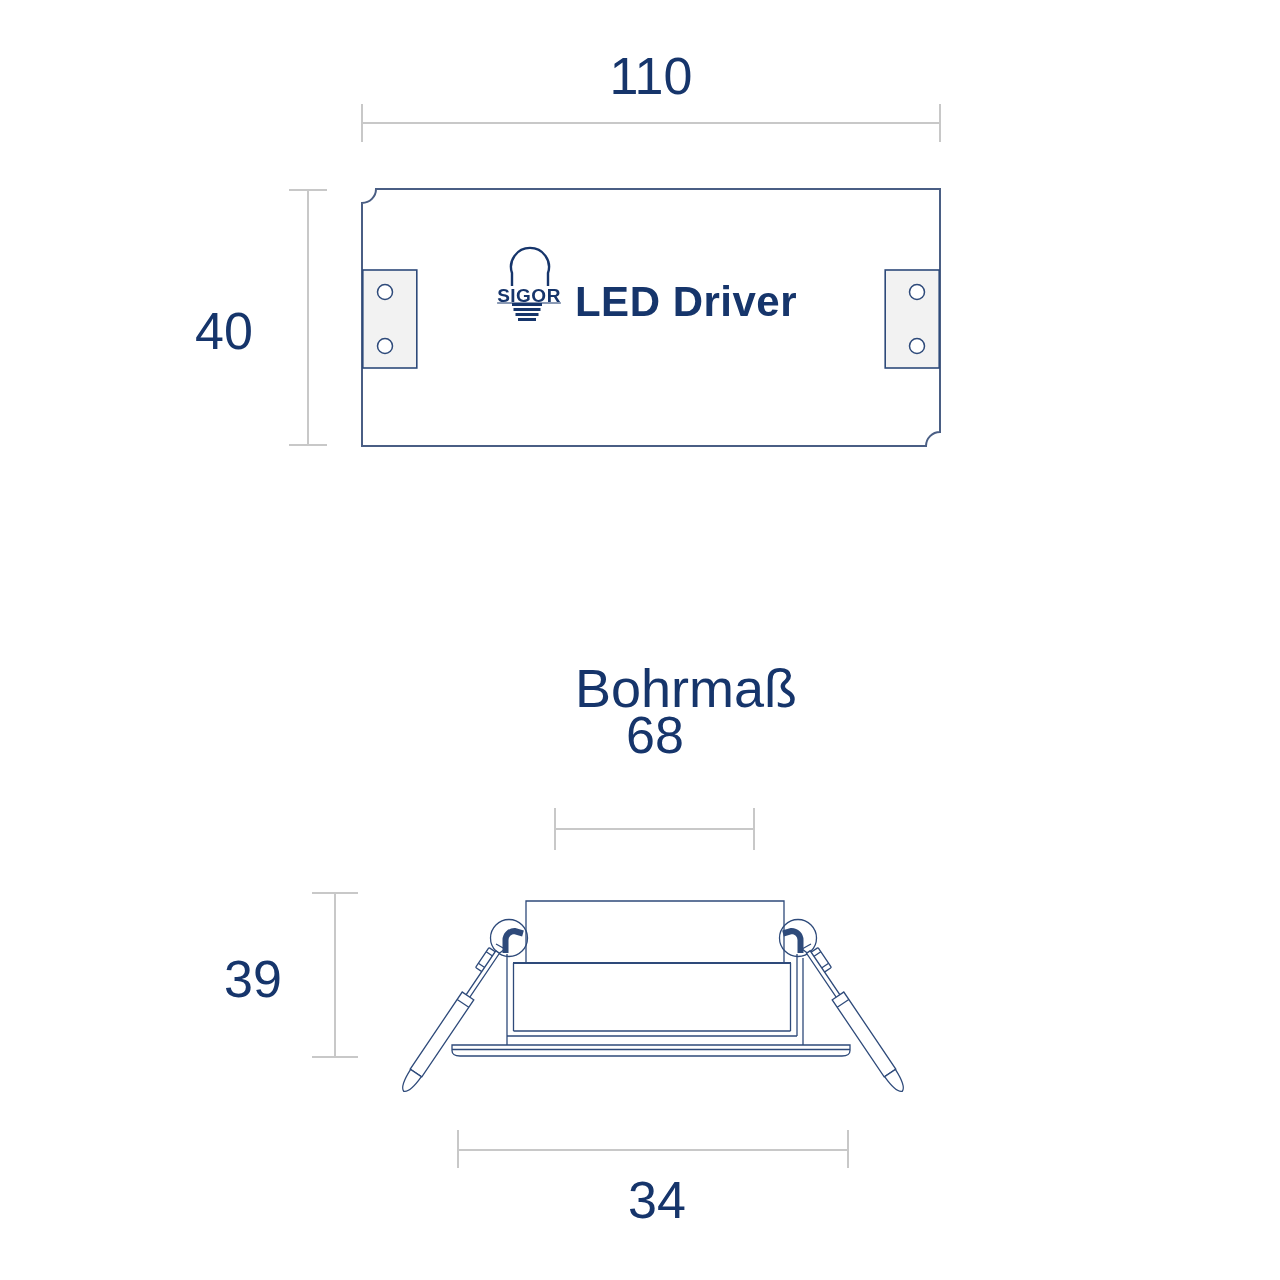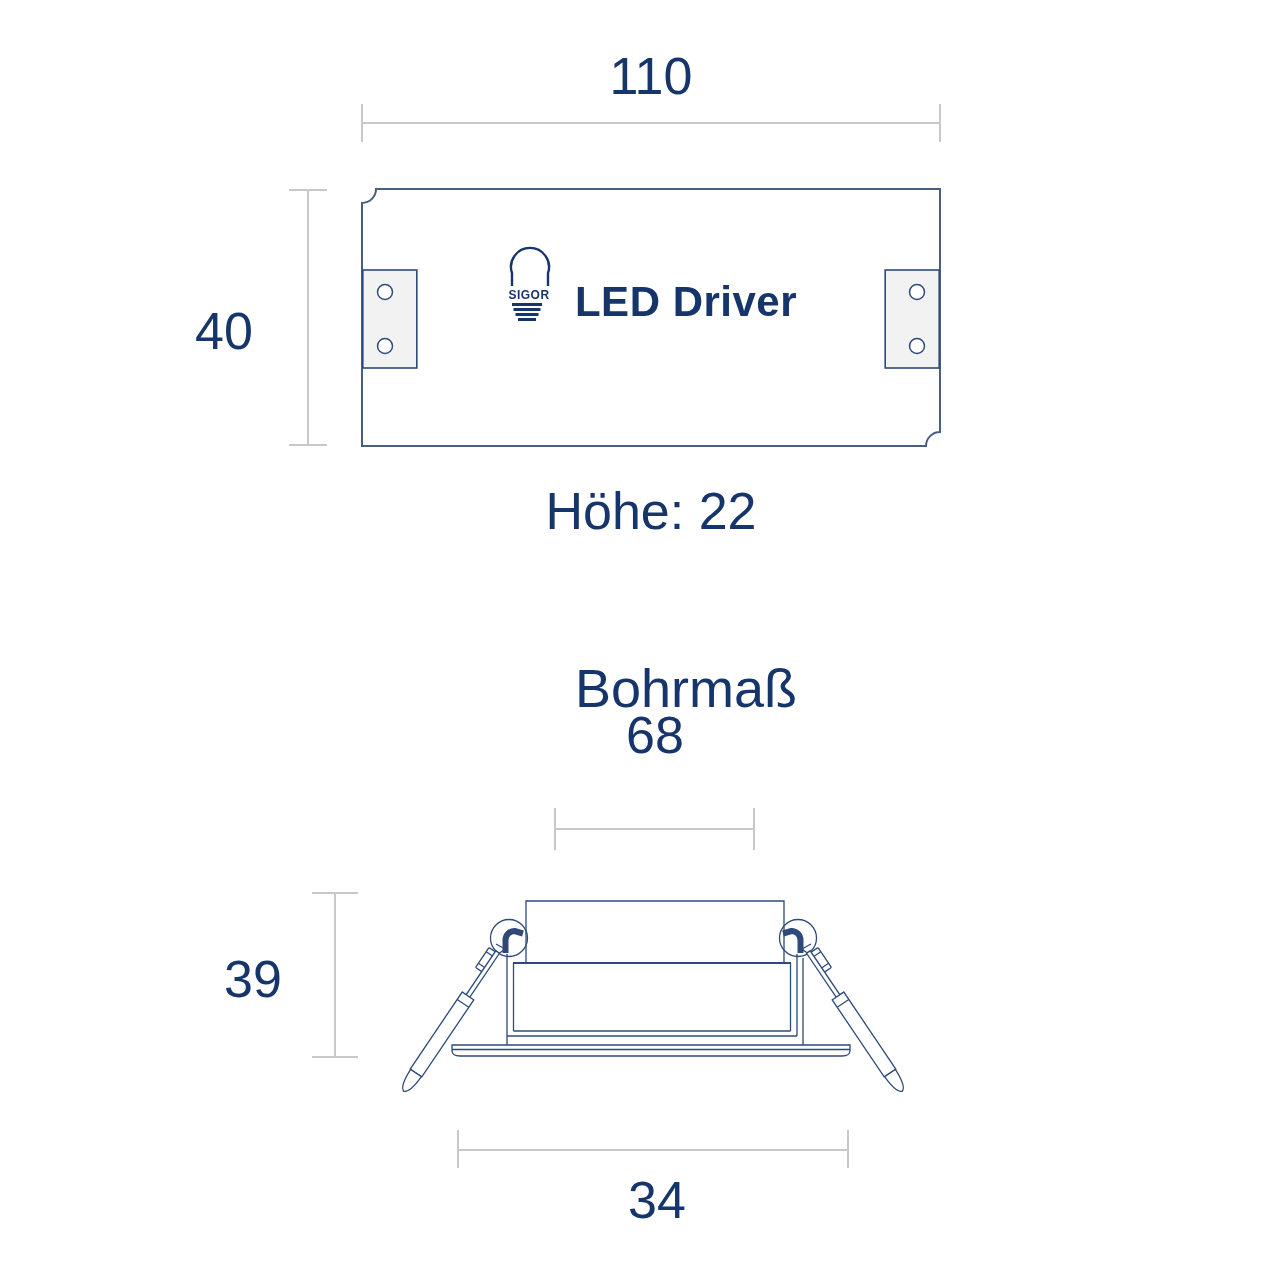--- a/index.html
+++ b/index.html
@@ -18,21 +18,21 @@
     position:absolute;
     transform:translate(-50%,-50%);
     color:var(--text-navy);
     font-size:52px;
     white-space:nowrap;
     line-height:1;
     user-select:none;
   }
   .lbl.title{font-size:54px;}
   .lbl.product{font-size:42px;font-weight:bold;letter-spacing:0.5px;}
-  .lbl.logo-word{font-size:12px;font-weight:bold;letter-spacing:0.5px;}
+  .lbl.logo-word{font-size:19px;font-weight:bold;letter-spacing:0.5px;text-decoration:underline;}
   
   .dim{stroke:var(--dim-gray);stroke-width:2;fill:none;}
   .box{stroke:var(--box-navy);stroke-width:2;fill:#fff;}
   .tab{stroke:var(--line-navy);stroke-width:1.6;fill:var(--tab-fill);}
   .hole{stroke:var(--line-navy);stroke-width:1.5;fill:#fff;}
   .cs{stroke:var(--line-navy);stroke-width:1.3;fill:none;}
   .csf{stroke:var(--line-navy);stroke-width:1.3;fill:#fff;}
   .hook{stroke:var(--line-navy);stroke-width:6;fill:none;stroke-linejoin:round;}
   .bulb{stroke:var(--text-navy);stroke-width:2.4;fill:none;}
   .bar{fill:var(--text-navy);}
@@ -118,19 +118,18 @@
         <path class="cs" d="M68,-7 V7"></path>
         <path class="csf" d="M152,-6.5 Q172,-6 174,0 Q172,6 152,6.5 Z"></path>
       </g>
     </g>
   </svg>
 
   <div class="lbl" style="left:651px;top:76px;">110</div>
   <div class="lbl" style="left:224px;top:331px;">40</div>
   <div class="lbl logo-word" style="left:529px;top:295px;">SIGOR</div>
   <div class="lbl product" style="left:686px;top:302px;">LED Driver</div>
-  <div class="lbl" style="left:651px;top:511px;">Höhe: 22</div>
 
   <div class="lbl title" style="left:654px;top:688px;margin-left:32px;">Bohrmaß</div>
   <div class="lbl" style="left:655px;top:735px;">68</div>
   <div class="lbl" style="left:253px;top:979px;">39</div>
   <div class="lbl" style="left:657px;top:1200px;">34</div>
 </div>
 
 </body></html>

